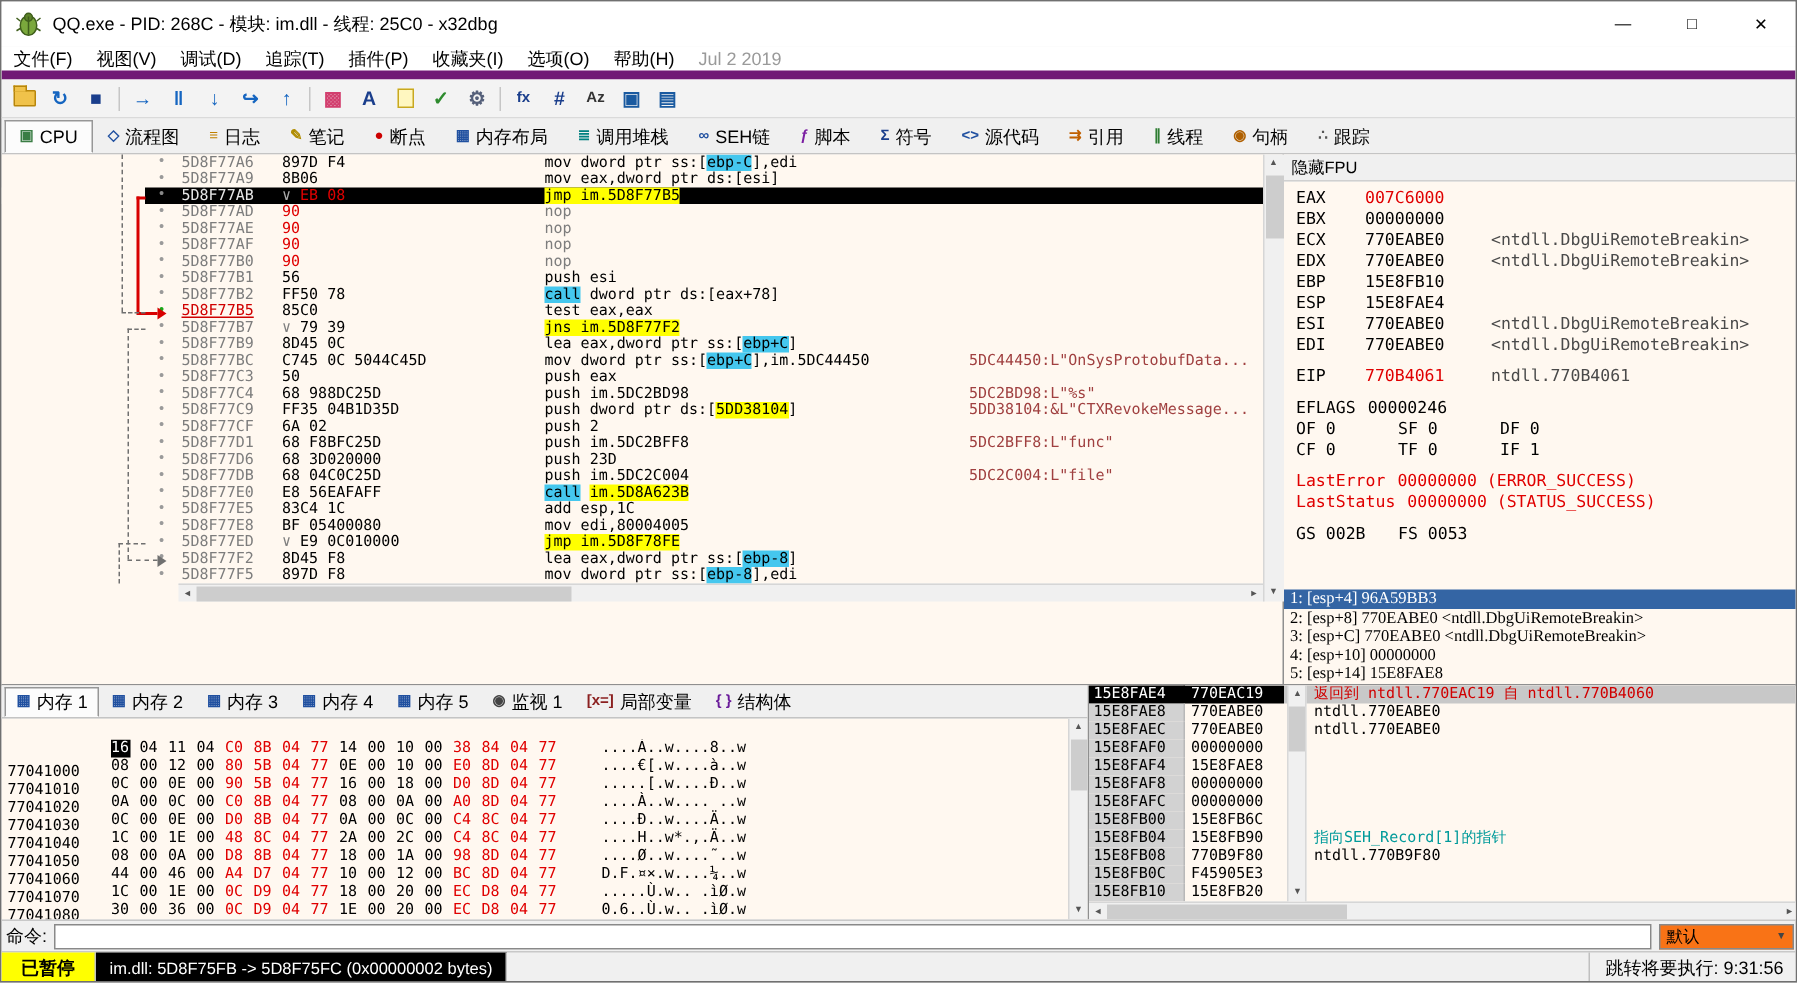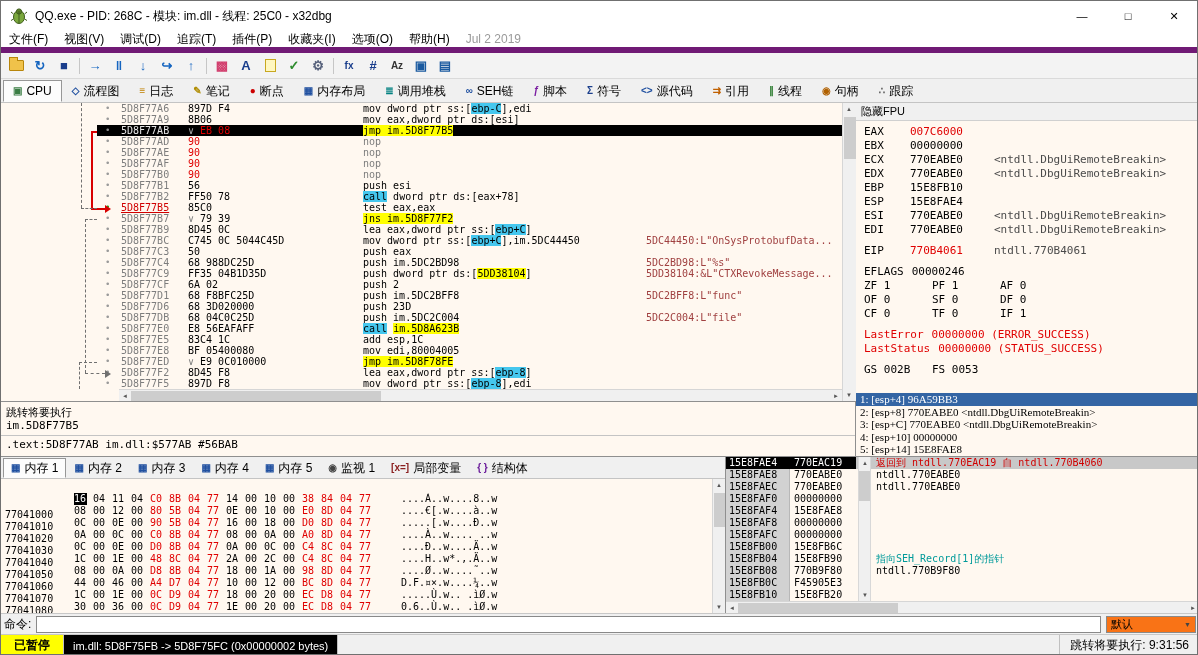--- a/index.html
+++ b/index.html
@@ -346,46 +346,39 @@
       <div class="dscroll-v sb">
         <button class="sb-arrow">▲</button>
         <div class="sb-thumb" style="margin-left:1px"></div>
         <button class="sb-arrow">▼</button>
       </div>
       <div class="dscroll-h sb">
         <button class="sb-arrow">◄</button>
         <div class="sb-thumb"></div>
         <button class="sb-arrow">►</button>
       </div>
-      <div class="info-pane">
-        <div class="info-line">跳转将要执行</div>
-        <div class="info-line mono">im.5D8F77B5</div>
-        <div class="info-div"></div>
-        <div class="info-line mono">.text:5D8F77AB im.dll:$577AB #56BAB</div>
-      </div>
     </div>
 
     <div class="reg-pane">
       <div class="fpu-bar">
         <button class="fpu-btn">隐藏FPU</button>
       </div>
       <div class="reg-rows">
           <div class="rrow"><span class="rname">EAX</span><span class="rval red">007C6000</span></div>
           <div class="rrow"><span class="rname">EBX</span><span class="rval">00000000</span></div>
           <div class="rrow"><span class="rname">ECX</span><span class="rval">770EABE0</span><span class="rcmt">&lt;ntdll.DbgUiRemoteBreakin&gt;</span></div>
           <div class="rrow"><span class="rname">EDX</span><span class="rval">770EABE0</span><span class="rcmt">&lt;ntdll.DbgUiRemoteBreakin&gt;</span></div>
           <div class="rrow"><span class="rname">EBP</span><span class="rval">15E8FB10</span></div>
           <div class="rrow"><span class="rname">ESP</span><span class="rval">15E8FAE4</span></div>
           <div class="rrow"><span class="rname">ESI</span><span class="rval">770EABE0</span><span class="rcmt">&lt;ntdll.DbgUiRemoteBreakin&gt;</span></div>
           <div class="rrow"><span class="rname">EDI</span><span class="rval">770EABE0</span><span class="rcmt">&lt;ntdll.DbgUiRemoteBreakin&gt;</span></div>
           <div class="rgap"></div>
           <div class="rrow"><span class="rname">EIP</span><span class="rval red">770B4061</span><span class="rcmt">ntdll.770B4061</span></div>
           <div class="rgap"></div>
           <div class="rrow"><span class="rname">EFLAGS</span><span class="rval">00000246</span></div>
-          <div class="rrow"><span class="fpair">ZF 1</span><span class="fpair">PF 1</span><span class="fpair">AF 0</span></div>
           <div class="rrow"><span class="fpair">OF 0</span><span class="fpair">SF 0</span><span class="fpair">DF 0</span></div>
           <div class="rrow"><span class="fpair">CF 0</span><span class="fpair">TF 0</span><span class="fpair">IF 1</span></div>
           <div class="rgap"></div>
           <div class="rrow redline"><span class="rname">LastError</span><span class="rval">00000000 (ERROR_SUCCESS)</span></div>
           <div class="rrow redline"><span class="rname">LastStatus</span><span class="rval">00000000 (STATUS_SUCCESS)</span></div>
           <div class="rgap"></div>
           <div class="rrow"><span class="fpair">GS 002B</span><span class="fpair">FS 0053</span></div>
         </div>
       <div class="args">
           <div class="arow sel">1: [esp+4] 96A59BB3</div>

